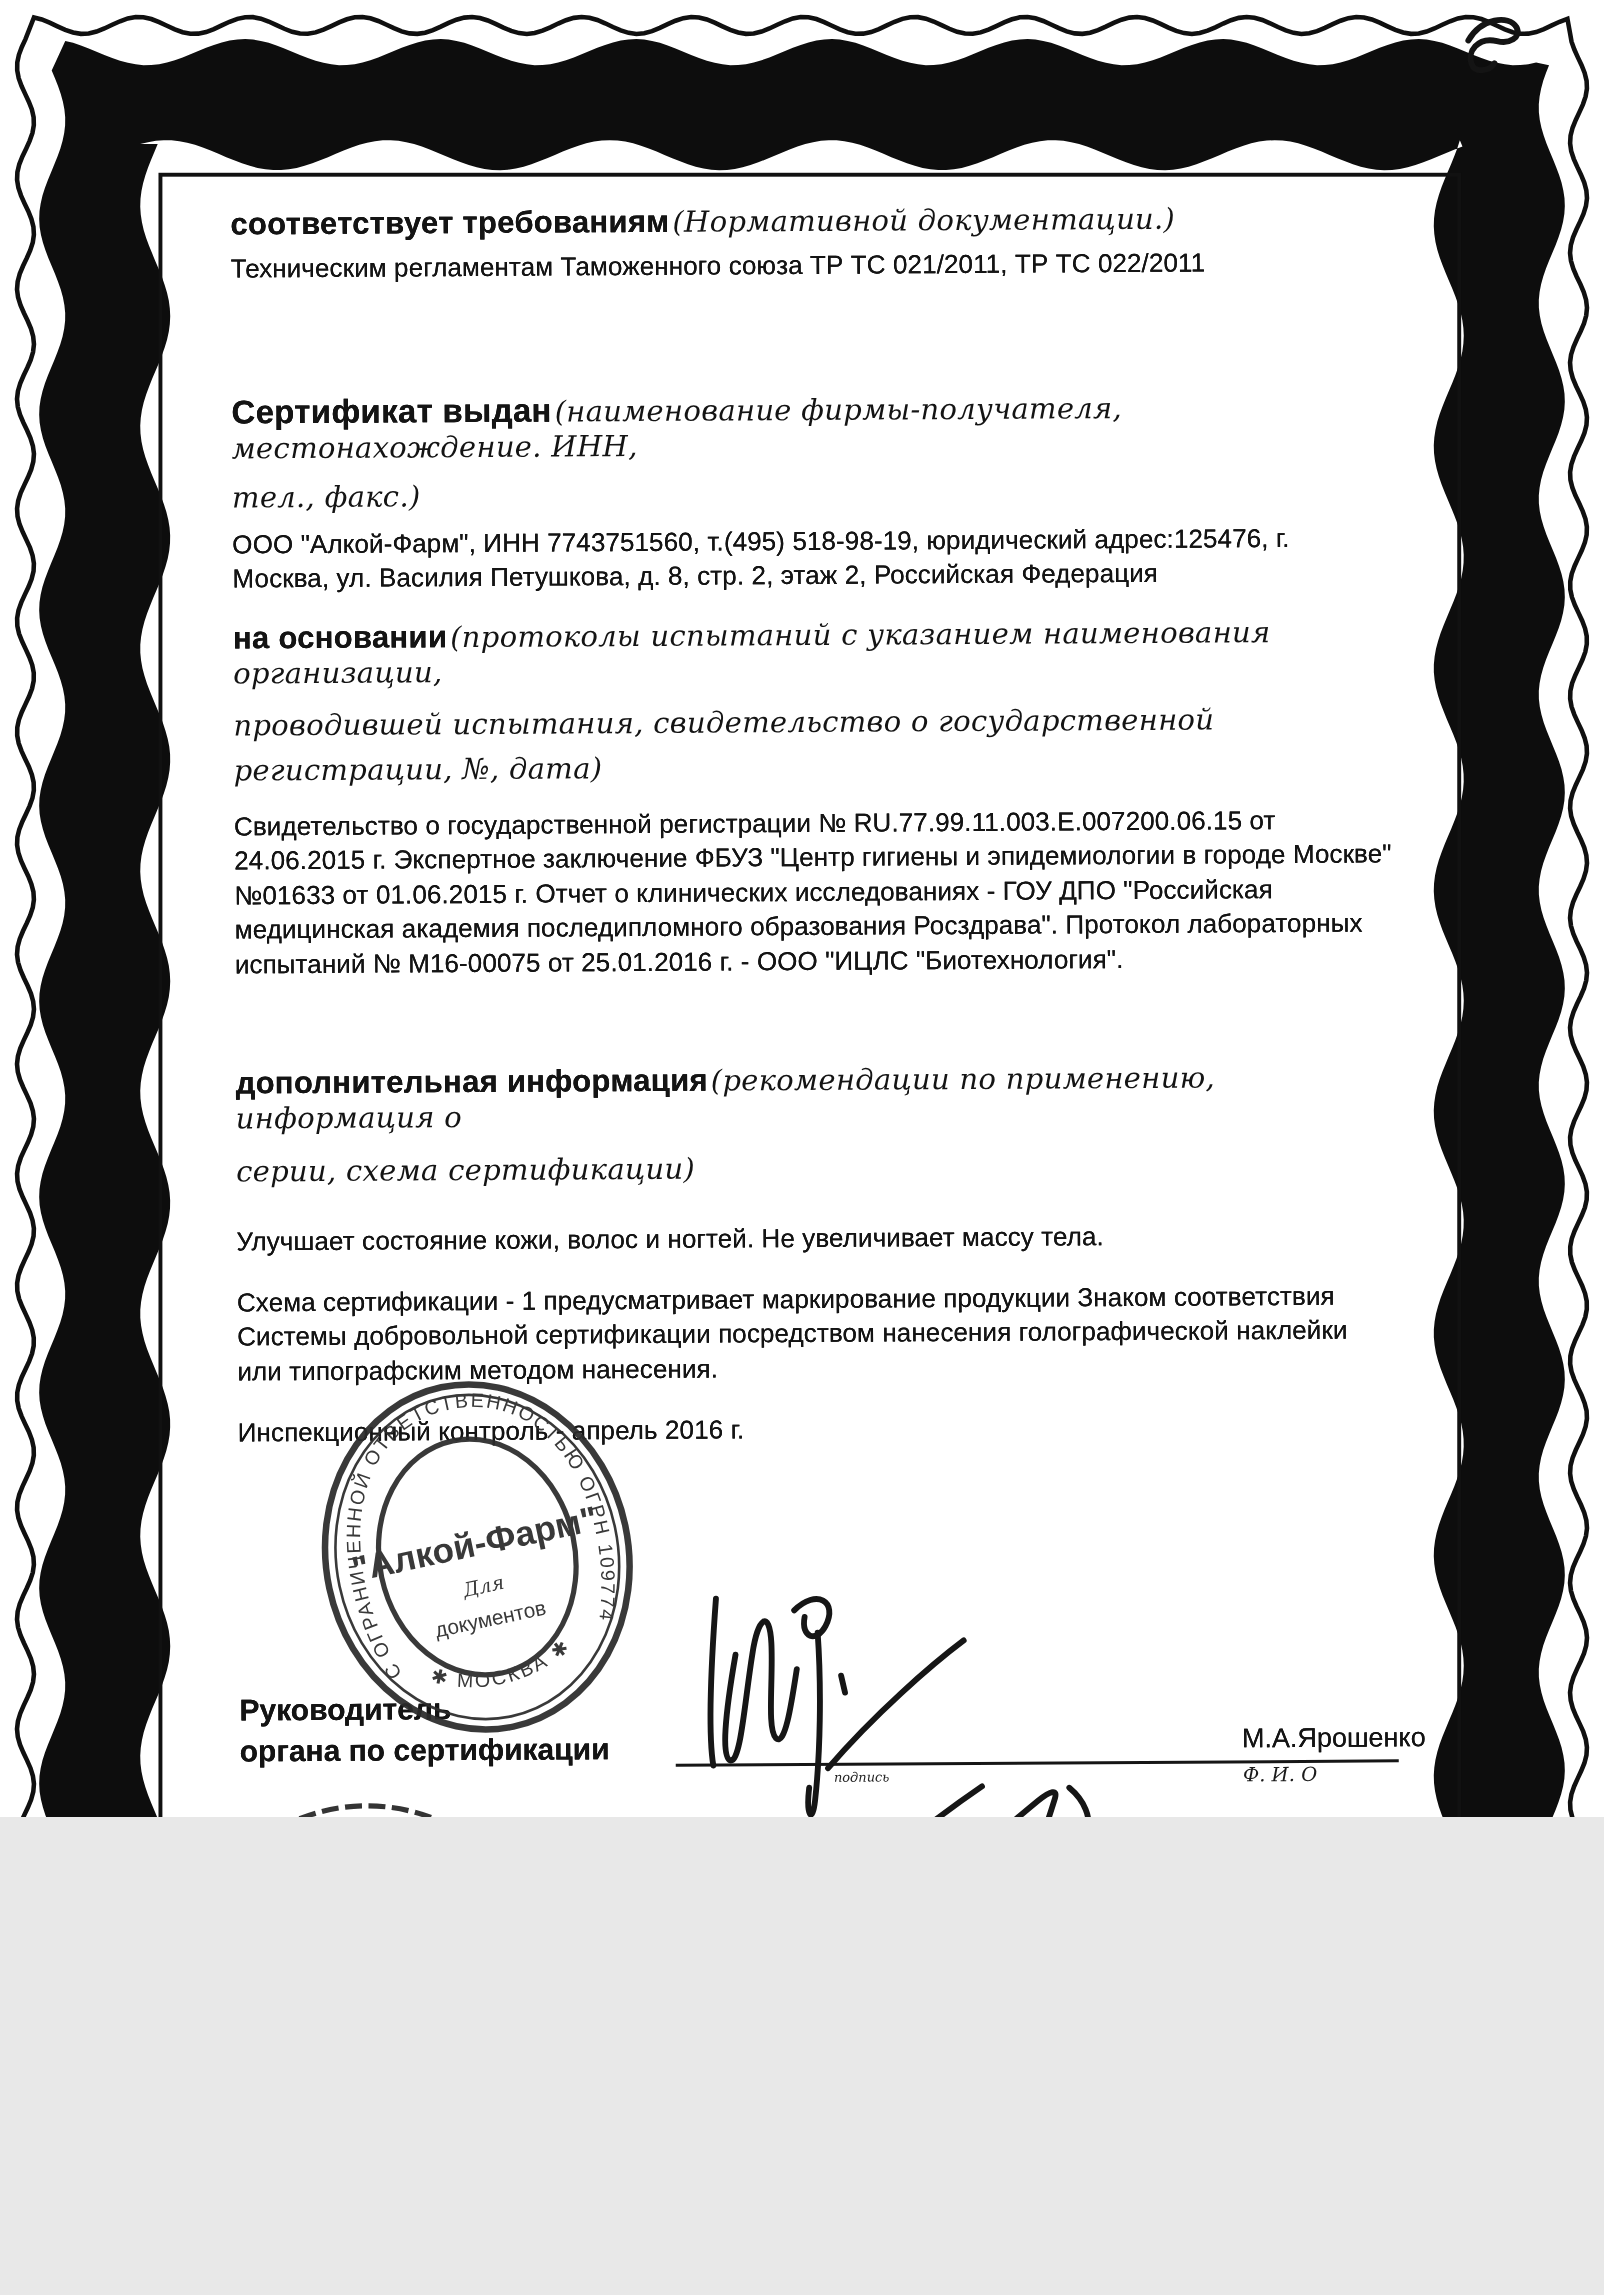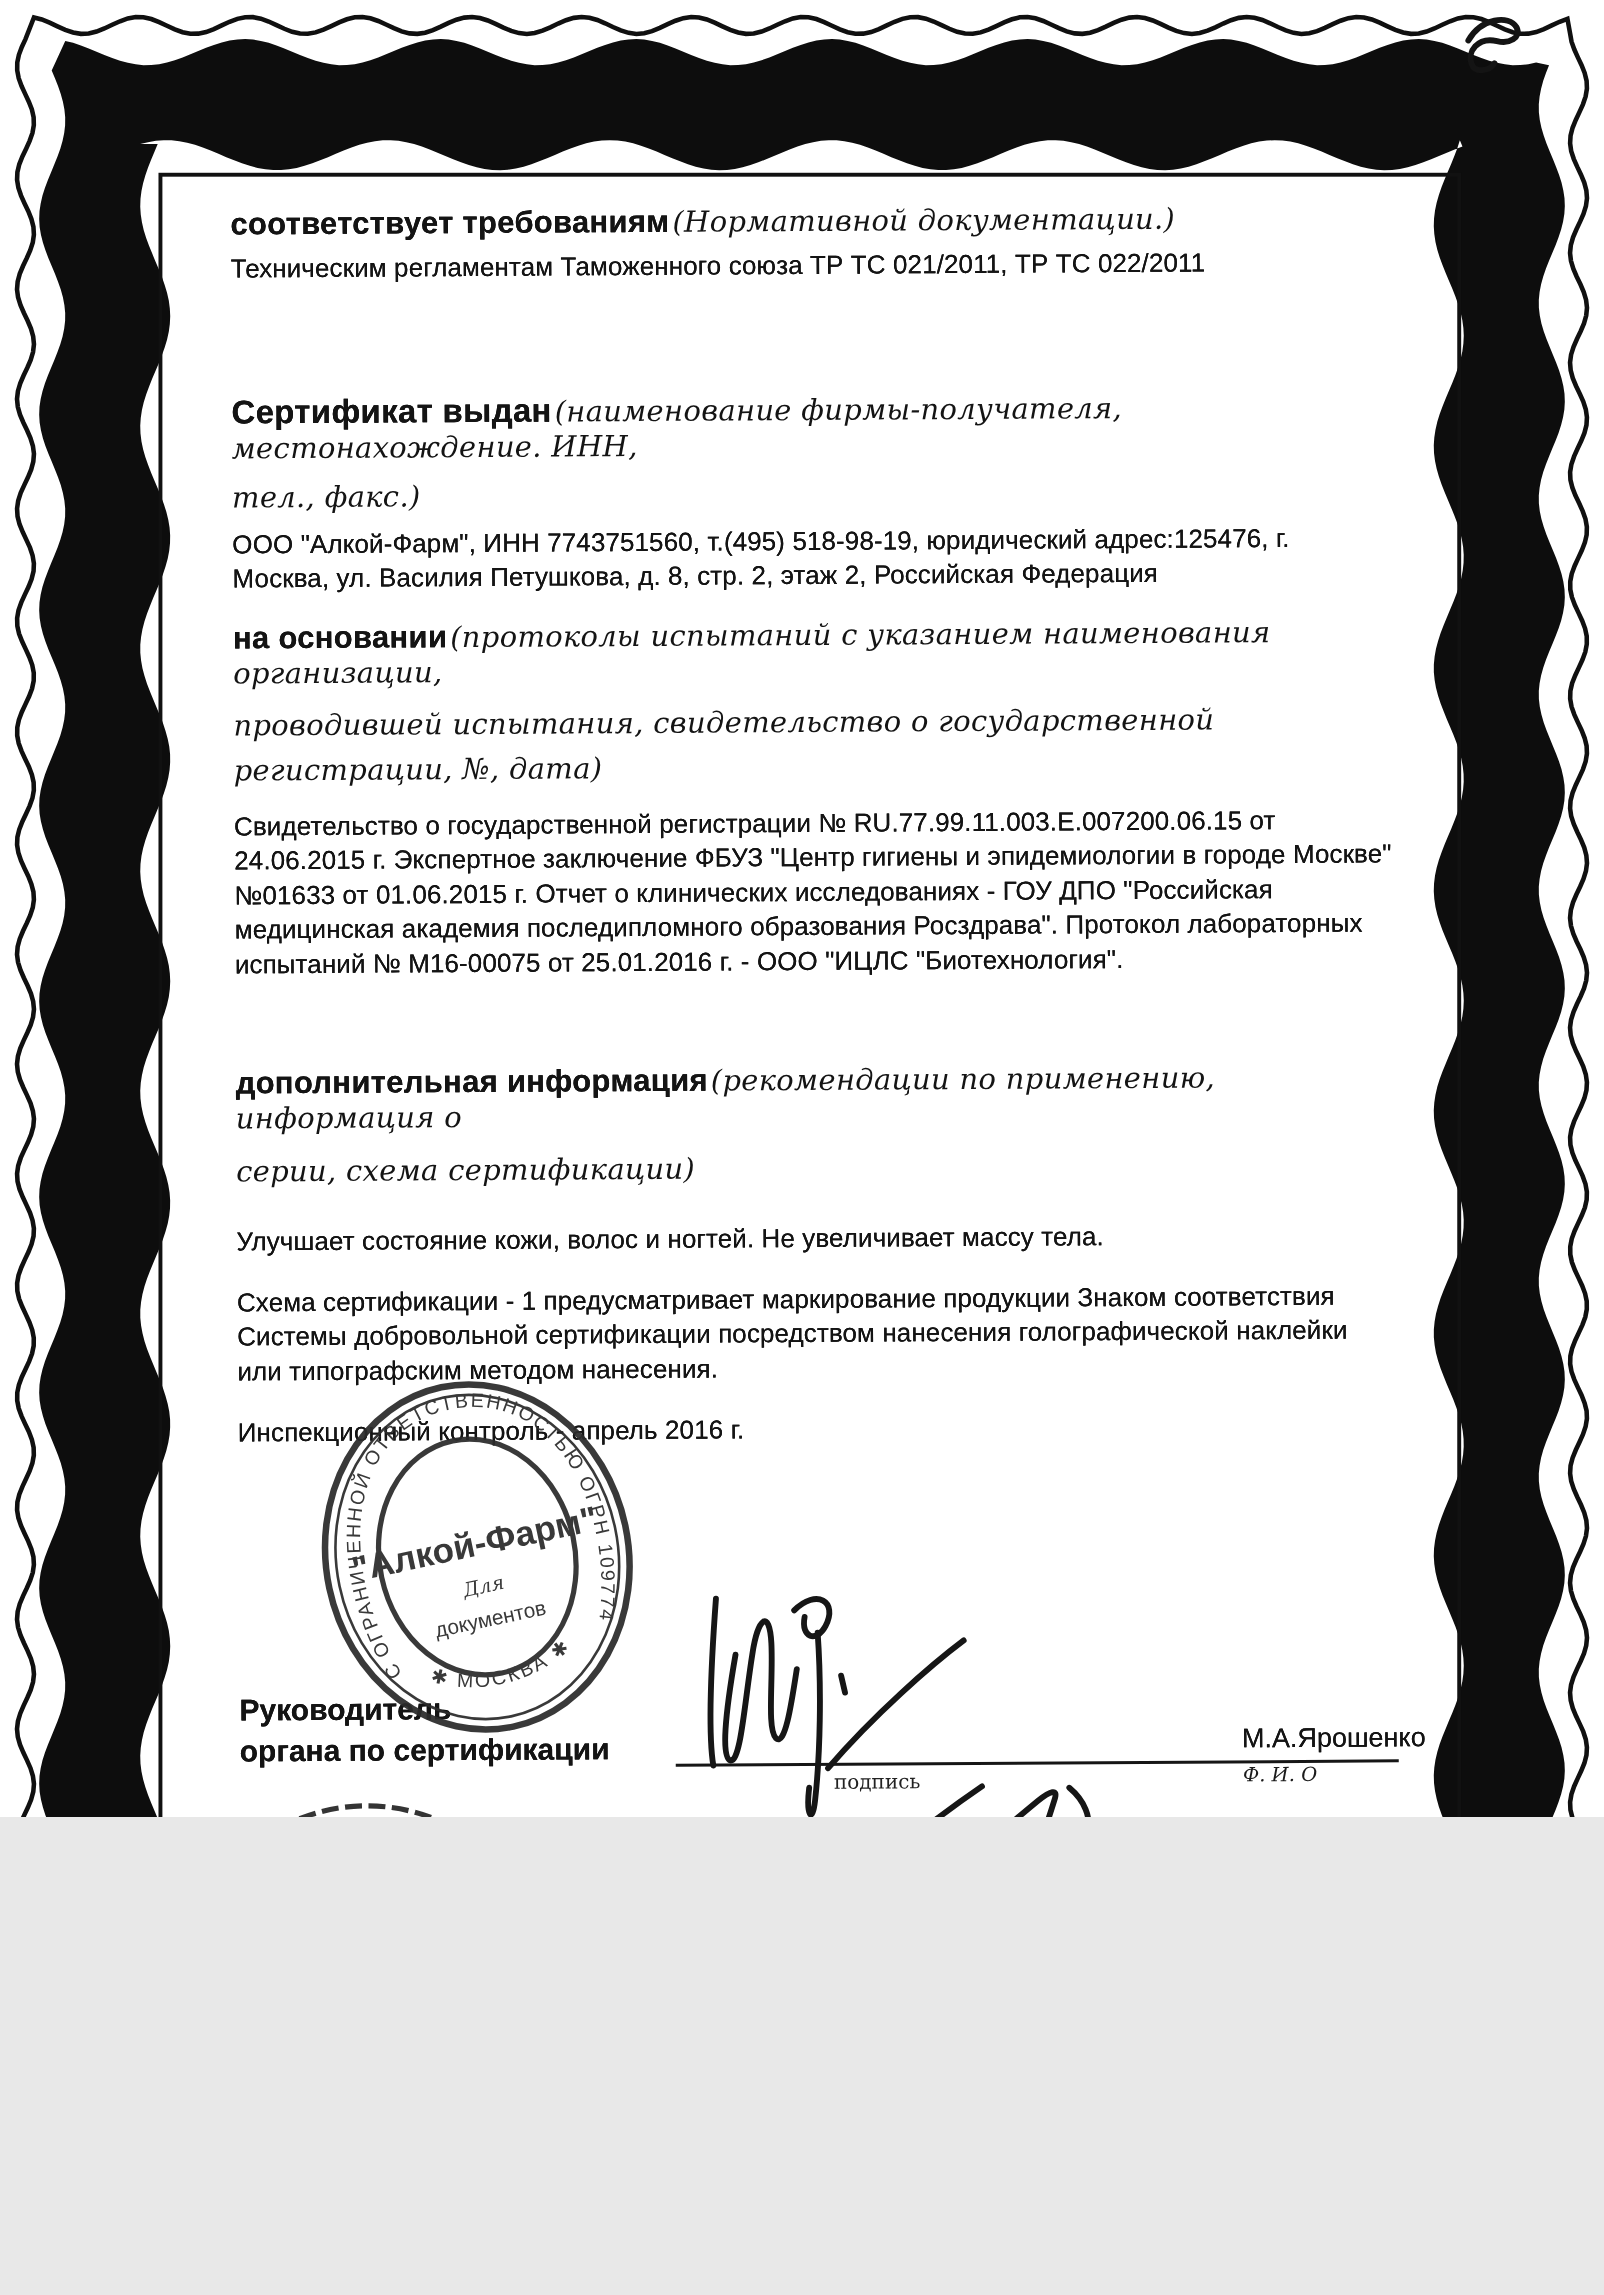--- a/index.html
+++ b/index.html
@@ -8,21 +8,21 @@
     font-family:"Liberation Sans",sans-serif;color:#141414;overflow:hidden;
   }
   svg.layer{position:absolute;left:0;top:0;width:1604px;height:2295px;pointer-events:none;}
   .content{position:absolute;left:0;top:0;width:1604px;height:2295px;transform:rotate(-0.35deg);}
   .blk{position:absolute;left:236px;width:1158px;}
   .h{font-weight:bold;font-size:31px;letter-spacing:0.3px;text-shadow:0 0 0.5px #000;}
   .hint{font-family:"DejaVu Serif",serif;font-style:italic;font-size:29px;letter-spacing:0.3px;}
   .hintline{font-family:"DejaVu Serif",serif;font-style:italic;font-size:29px;letter-spacing:0.3px;line-height:1.55;}
   .body{font-size:26px;line-height:1.33;letter-spacing:0.1px;text-shadow:0 0 0.3px #000;}
   .roleline{position:absolute;font-weight:bold;font-size:30px;text-shadow:0 0 0.5px #000;}
-  .caption{position:absolute;font-family:"DejaVu Serif",serif;font-size:20px;color:#222;}
+  .caption{position:absolute;font-family:"DejaVu Serif",serif;font-style:italic;font-size:13px;color:#222;}
   .name{position:absolute;font-size:27px;text-shadow:0 0 0.4px #000;}
   .fio{position:absolute;font-family:"DejaVu Serif",serif;font-style:italic;font-size:19.6px;color:#1b1b1b;text-align:left;}
   .sigline{position:absolute;height:0;border-top:3.3px solid #161616;}
   .disclaimer{position:absolute;left:355px;top:2039px;font-weight:bold;font-size:23px;letter-spacing:0.7px;text-shadow:0 0 0.5px #000;}
   .blankno{position:absolute;left:764px;top:2112px;font-size:25px;text-shadow:0 0 0.3px #000;}
 </style>
 </head>
 <body>
 
 <div class="page">

